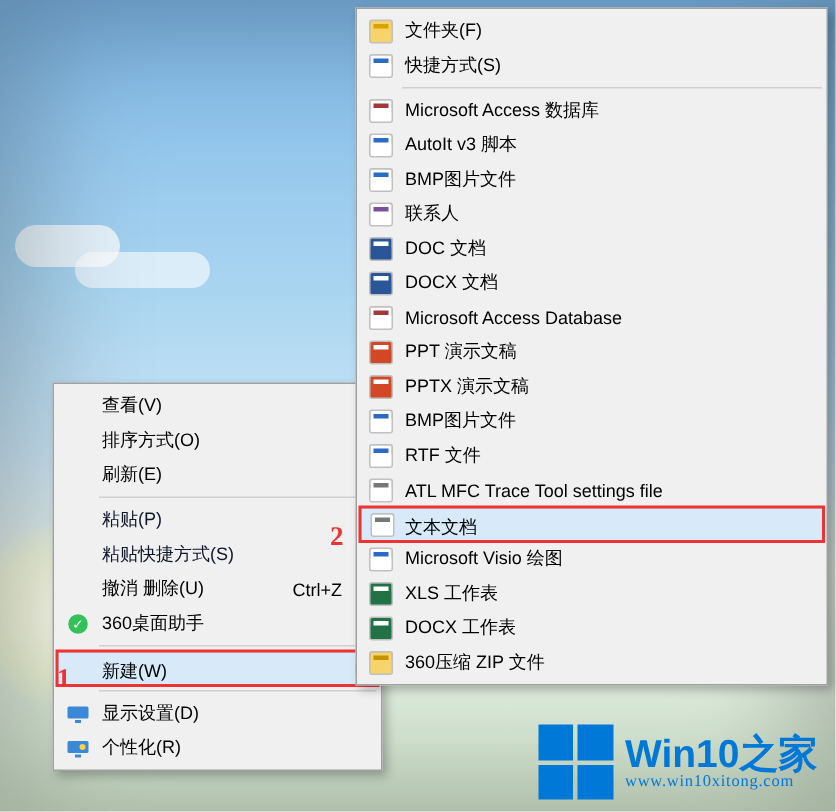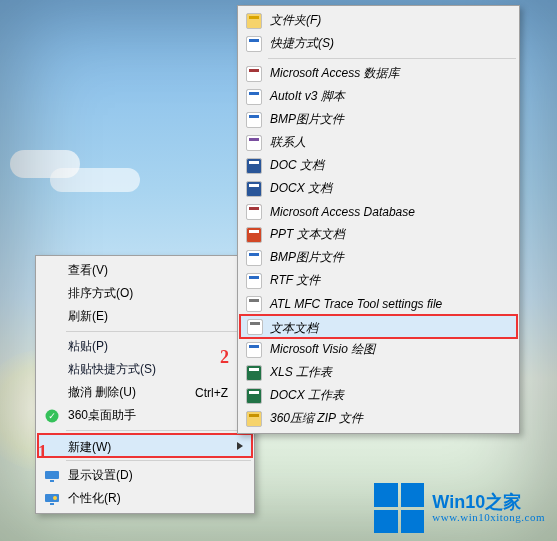--- a/index.html
+++ b/index.html
@@ -19,21 +19,21 @@
   .clouds::after { content:""; position:absolute; top:18px; left:60px; width:90px; height:24px; background:rgba(255,255,255,0.6); border-radius:20px; }
 
   .menu {
     position: absolute;
     background: #f0f0f0;
     border: 1px solid #a0a0a0;
     box-shadow: 3px 3px 6px rgba(0,0,0,0.25);
     padding: 3px 2px;
   }
   .primary-menu { top: 255px; left: 35px; width: 220px; }
-  .secondary-menu { top: 5px; left: 237px; width: 283px; font-style: italic; }
+  .secondary-menu { top: 5px; left: 237px; width: 315px; }
 
   .menu-item {
     display: flex;
     align-items: center;
     height: 23px;
     padding: 0 24px 0 30px;
     position: relative;
     color: #000;
     white-space: nowrap;
   }
@@ -46,21 +46,21 @@
   .menu-item .sub-arrow svg { display:block; }
   .menu-item .ico { position:absolute; left:6px; top:50%; transform:translateY(-50%); width:16px; height:16px; display:flex; align-items:center; justify-content:center; }
 
   .annot-num { position:absolute; color:#e33; font-size:18px; font-weight:bold; font-family:"Times New Roman",serif; }
   .annot1 { top:442px; left:38px; }
   .annot2 { top:347px; left:220px; }
 
   .logo-block { position:absolute; right:12px; bottom:8px; display:flex; align-items:center; gap:8px; }
   .winlogo { width:50px; height:50px; display:grid; grid-template-columns:1fr 1fr; grid-template-rows:1fr 1fr; gap:3px; }
   .winlogo span { background:#0078d7; }
-  .winlogo-text { color:#0078d7; font-size:18px; font-weight:600; line-height:1; }
+  .winlogo-text { color:#0078d7; font-size:26px; font-weight:600; line-height:1; }
   .winlogo-sub { color:#0078d7; font-size:11px; letter-spacing:0.5px;font-family:Liberation Serif, serif; }
 
   .ficon { width:16px; height:16px; display:inline-block; border-radius:2px; }
 </style>
 </head>
 <body>
 
 <div class="sun"></div>
 <div class="clouds"></div>
 <div class="vignette"></div>
@@ -194,21 +194,27 @@
     <div class="menu-item">
       <span class="ico">
         <span class="ficon" style="background:#ffffff;border:1px solid #c0c0c0;box-shadow:inset 0 0 0 2px #ffffff, inset 0 5px 0 0 #a4373a;"></span>
       </span>
       <span>Microsoft Access Database</span>
     </div>
     <div class="menu-item">
       <span class="ico">
         <span class="ficon" style="background:#d24726;border:1px solid #c0c0c0;box-shadow:inset 0 0 0 2px #d24726, inset 0 5px 0 0 #ffffff;"></span>
       </span>
-      <span>PPT 文本文档</span>
+      <span>PPT 演示文稿</span>
+    </div>
+    <div class="menu-item">
+      <span class="ico">
+        <span class="ficon" style="background:#d24726;border:1px solid #c0c0c0;box-shadow:inset 0 0 0 2px #d24726, inset 0 5px 0 0 #ffffff;"></span>
+      </span>
+      <span>PPTX 演示文稿</span>
     </div>
     <div class="menu-item">
       <span class="ico">
         <span class="ficon" style="background:#ffffff;border:1px solid #c0c0c0;box-shadow:inset 0 0 0 2px #ffffff, inset 0 5px 0 0 #2a6bc6;"></span>
       </span>
       <span>BMP图片文件</span>
     </div>
     <div class="menu-item">
       <span class="ico">
         <span class="ficon" style="background:#ffffff;border:1px solid #c0c0c0;box-shadow:inset 0 0 0 2px #ffffff, inset 0 5px 0 0 #2a6bc6;"></span>

